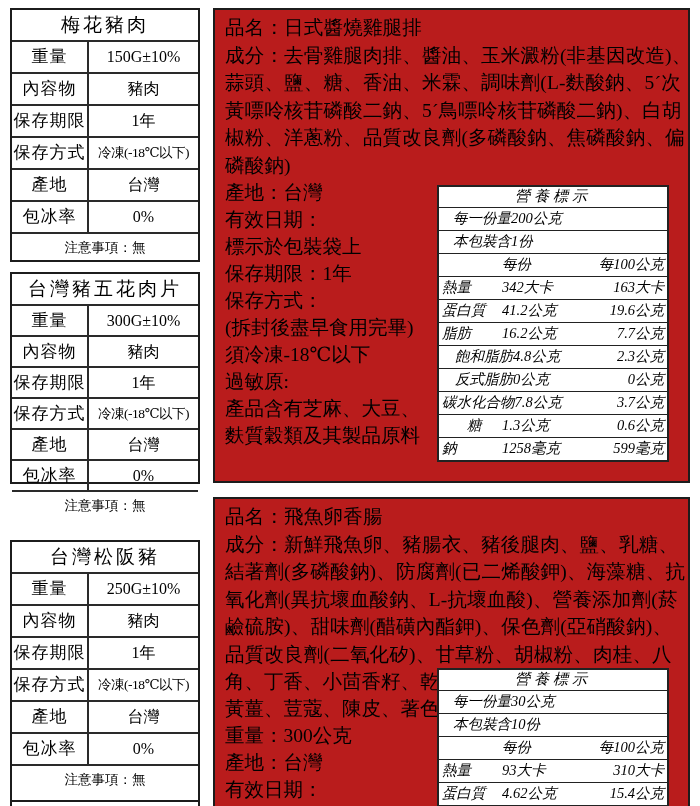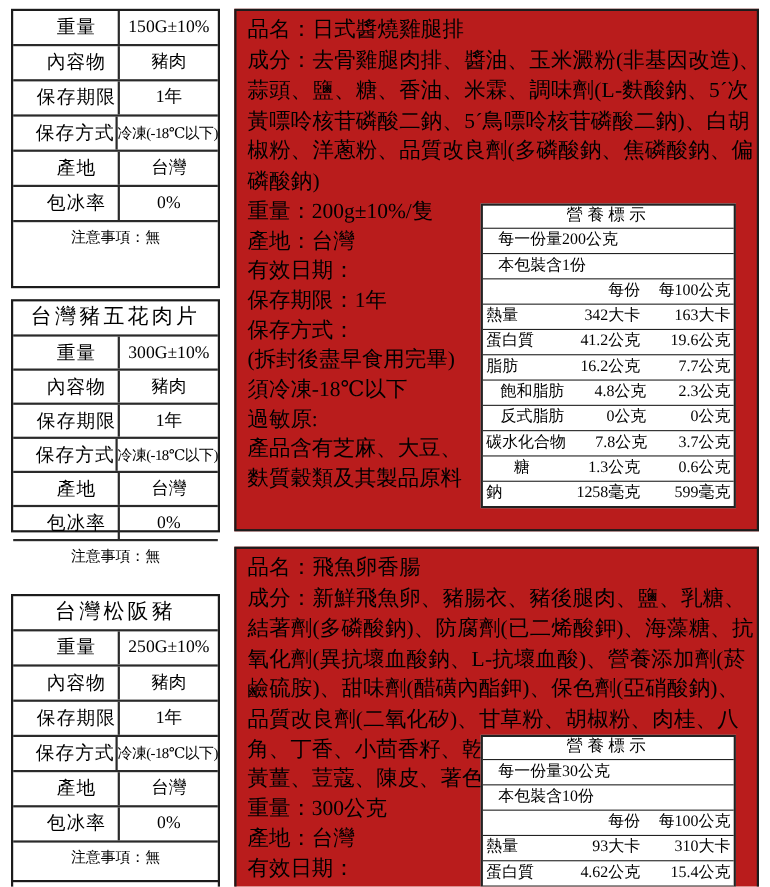--- a/index.html
+++ b/index.html
@@ -12,21 +12,21 @@
   .ltable{
     position:absolute;left:10px;width:190px;
     border:2px solid #1c1c1c;background:#fff;box-sizing:border-box;
     display:flex;flex-direction:column;
   }
   .lt-title{
     height:30px;line-height:30px;text-align:center;
     font-size:19px;letter-spacing:3px;border-bottom:2px solid #2a2a2a;
     white-space:nowrap;
   }
-  .lt-row{display:flex;height:30px;line-height:29px;border-bottom:2px solid #2a2a2a;padding-left:20px;}
+  .lt-row{display:flex;height:30px;line-height:29px;border-bottom:2px solid #2a2a2a;}
   .lt-label{
     width:77px;text-align:center;border-right:2px solid #2a2a2a;
     font-size:17px;letter-spacing:1px;white-space:nowrap;box-sizing:border-box;
   }
   .lt-value{flex:1;text-align:center;font-size:16px;white-space:nowrap;}
   .lt-value.sm{font-size:13.5px;letter-spacing:-0.5px;}
   .lt-note{flex:1;font-size:13.5px;text-align:center;padding-top:5px;}
   
   .ltable-partial{position:absolute;left:10px;top:800px;width:190px;height:30px;
     border:2px solid #1c1c1c;box-sizing:border-box;background:#fff;}
@@ -41,38 +41,40 @@
     letter-spacing:0.2px;
   }
   .detail-line{
     font-size:19.5px;line-height:27px;white-space:nowrap;width:215px;
   }
   
   .ntable{
     position:absolute;width:232px;background:#fff;
     border:2px solid #222;box-sizing:border-box;
     font-size:14.5px;
+    font-style:italic;
   }
   .nt-title{height:20px;line-height:19px;text-align:center;letter-spacing:4px;
     border-bottom:1.5px solid #222;font-size:15px;}
   .nt-line{height:22px;line-height:21px;padding-left:14px;
     border-bottom:1.5px solid #222;white-space:nowrap;}
   .nt-row{display:flex;height:22px;line-height:21px;border-bottom:1.5px solid #222;white-space:nowrap;}
   .nt-row.last{border-bottom:none;}
   .nt-row.cut{border-bottom:1.5px solid #222;}
   .nt-label{flex:1;padding-left:3px;}
   .nt-label.ind1{padding-left:16px;}
   .nt-label.ind2{padding-left:28px;}
-  .nt-v1{width:80px;text-align:right;}
+  .nt-v1{width:80px;text-align:left;}
   .nt-v2{width:82px;text-align:right;padding-right:3px;}
 </style>
 </head>
 <body>
 
 <div class="ltable" style="top:8px;height:254px;">
+  <div class="lt-title">梅花豬肉</div>
   <div class="lt-row">
       <div class="lt-label">重量</div>
       <div class="lt-value">150G±10%</div>
     </div>
   <div class="lt-row">
       <div class="lt-label">內容物</div>
       <div class="lt-value">豬肉</div>
     </div>
   <div class="lt-row">
       <div class="lt-label">保存期限</div>
@@ -154,23 +156,23 @@
 <div class="ltable-partial"></div>
 
 <div class="rblock" style="top:8px;height:475px;">
   <div class="para-line">品名：日式醬燒雞腿排</div>
   <div class="para-line">成分：去骨雞腿肉排、醬油、玉米澱粉(非基因改造)、</div>
   <div class="para-line">蒜頭、鹽、糖、香油、米霖、調味劑(L-麩酸鈉、5´次</div>
   <div class="para-line">黃嘌呤核苷磷酸二鈉、5´鳥嘌呤核苷磷酸二鈉)、白胡</div>
   <div class="para-line">椒粉、洋蔥粉、品質改良劑(多磷酸鈉、焦磷酸鈉、偏</div>
   <div class="para-line">磷酸鈉)</div>
 
-  <div class="detail-line">重量：200g±10%/隻</div>
   <div class="detail-line">產地：台灣</div>
   <div class="detail-line">有效日期：</div>
+  <div class="detail-line">標示於包裝袋上</div>
   <div class="detail-line">保存期限：1年</div>
   <div class="detail-line">保存方式：</div>
   <div class="detail-line">(拆封後盡早食用完畢)</div>
   <div class="detail-line">須冷凍-18℃以下</div>
   <div class="detail-line">過敏原:</div>
   <div class="detail-line">產品含有芝麻、大豆、</div>
   <div class="detail-line">麩質穀類及其製品原料</div>
 
   <div class="ntable" style="left:222px;top:175px;">
     <div class="nt-title">營養標示</div>

